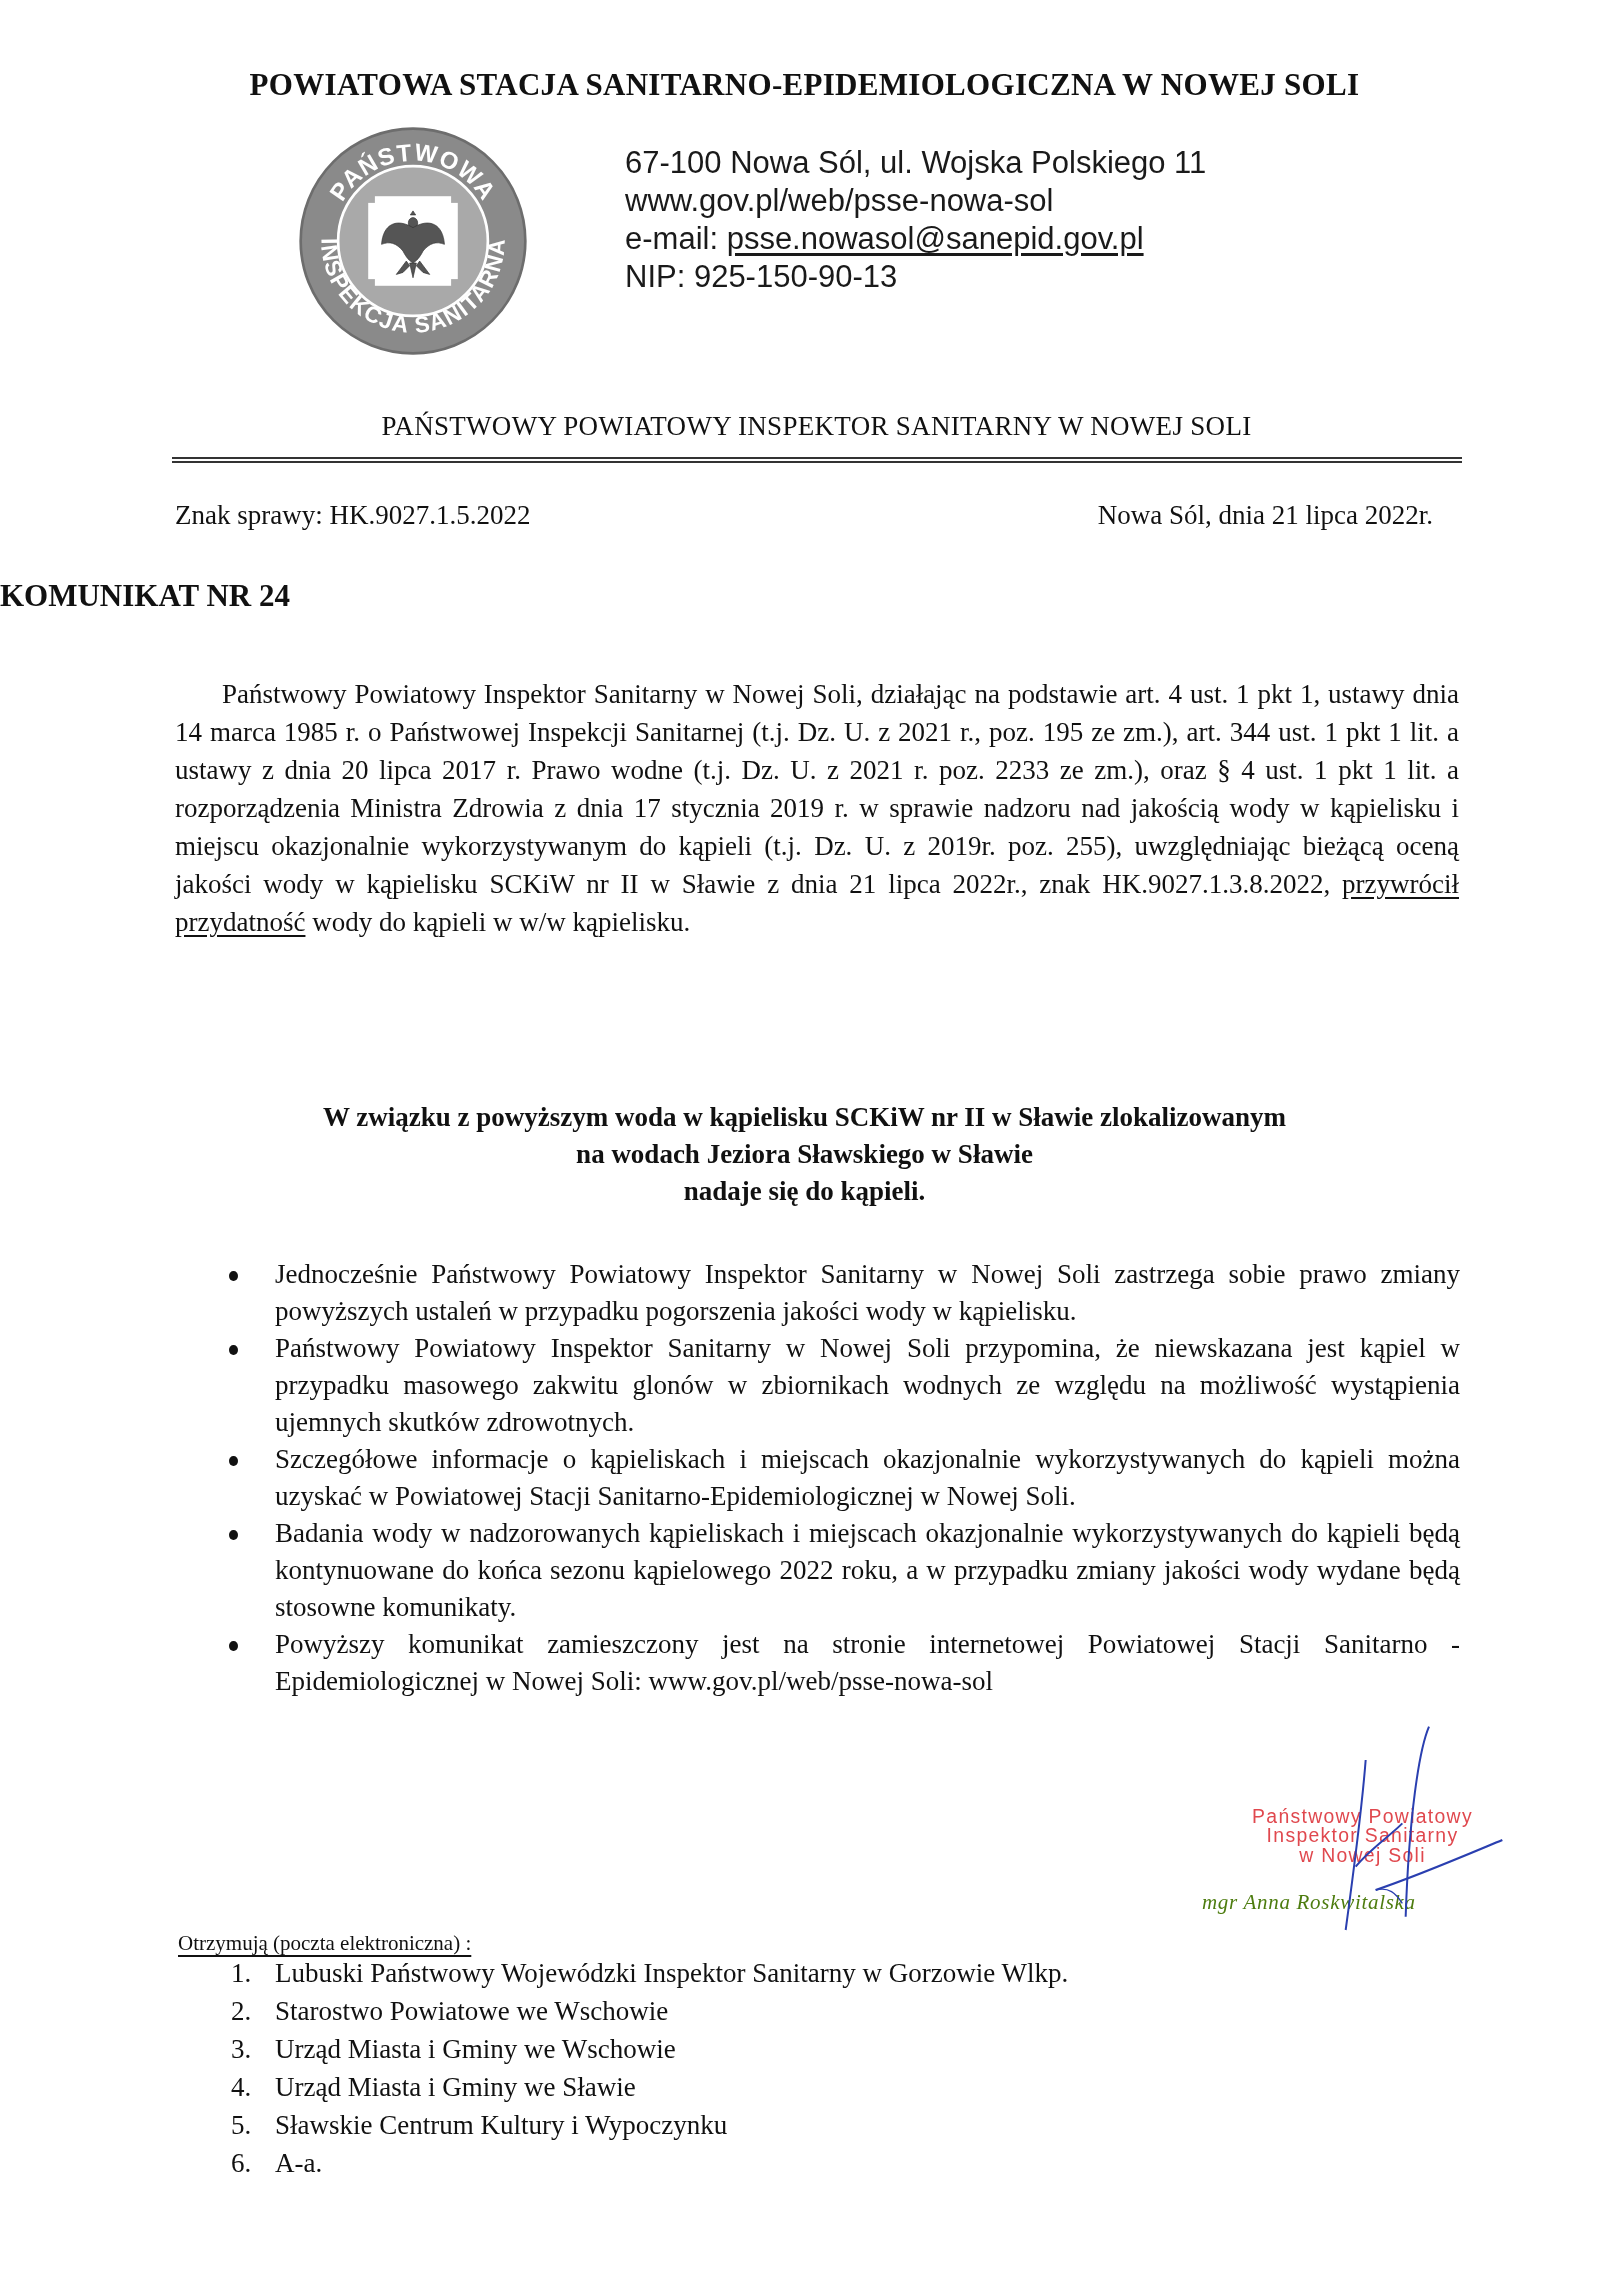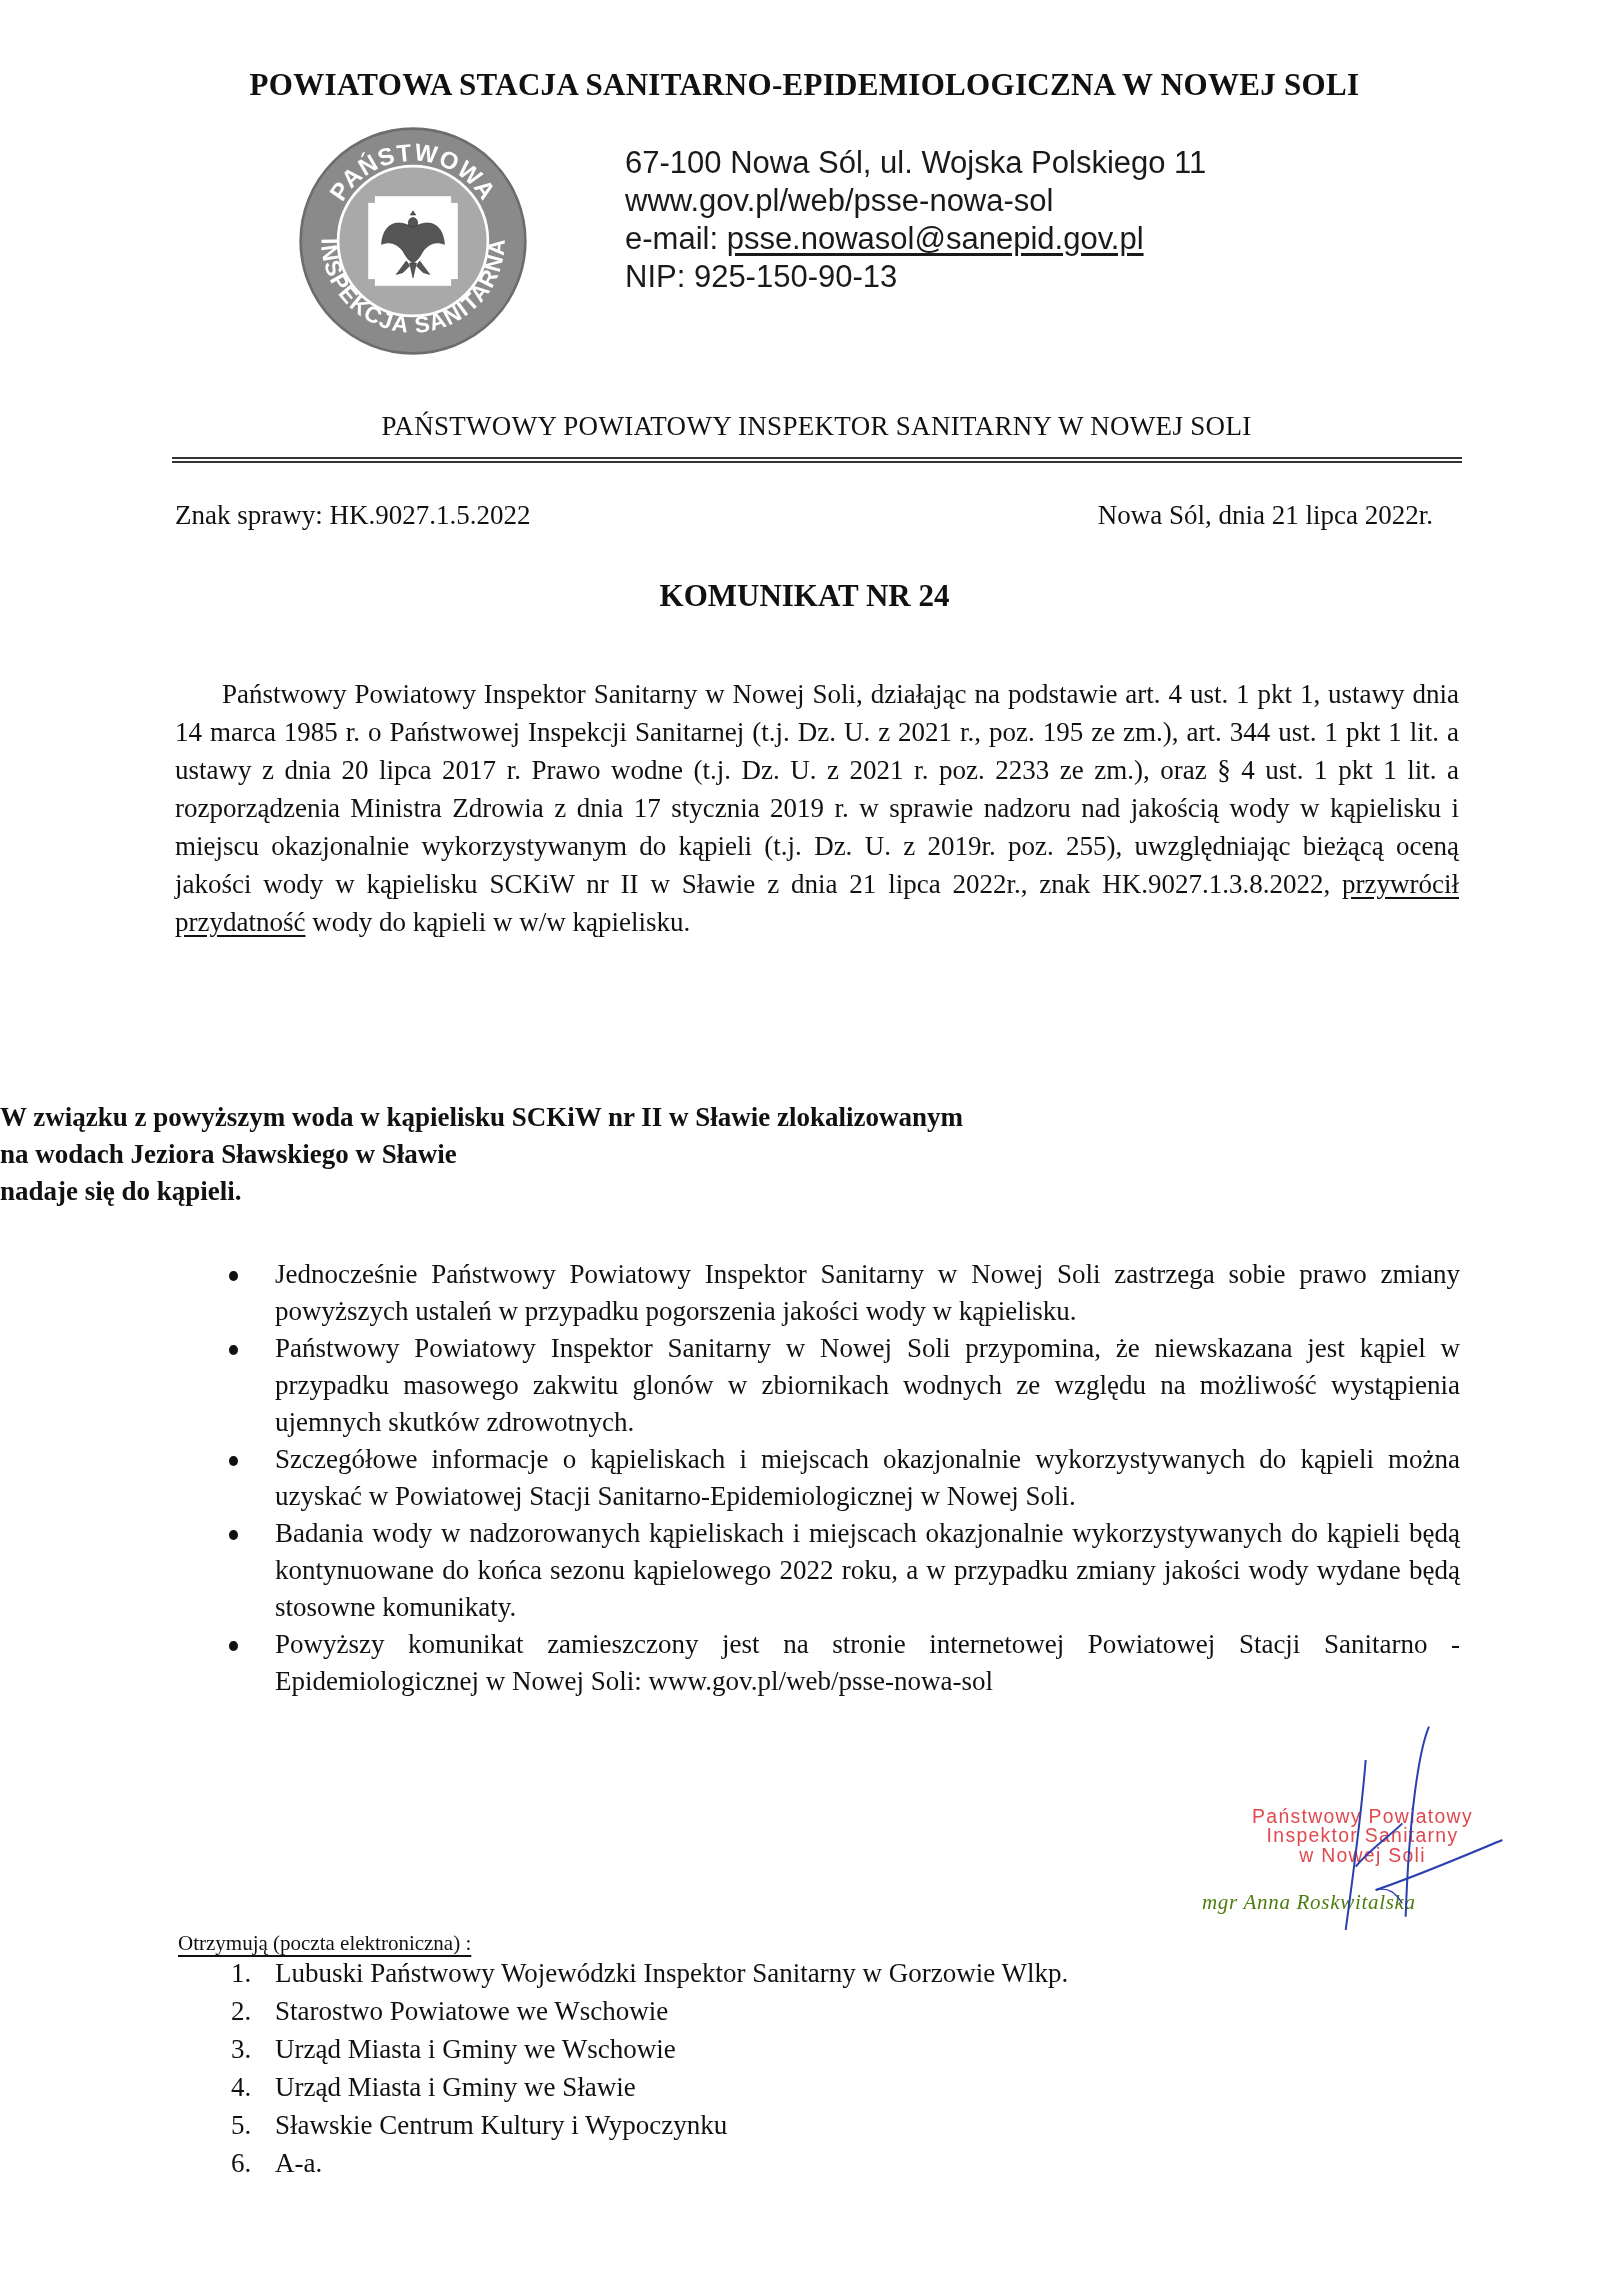--- a/index.html
+++ b/index.html
@@ -17,28 +17,28 @@
   .contact .email-link { text-decoration: underline; text-underline-offset: 4px; margin-top: 40px; }
 
   .inspector-title { position: absolute; left: 172px; top: 411px; width: 1289px; text-align: center;
     font-size: 27px; letter-spacing: 0.3px; }
   .double-rule { position: absolute; left: 172px; top: 457px; width: 1290px; height: 6px;
     border-top: 2px solid #333; border-bottom: 2px solid #333; box-sizing: border-box; }
 
   .ref { position: absolute; left: 175px; top: 500px; font-size: 27px; }
   .date { position: absolute; right: 176px; top: 500px; font-size: 27px; }
 
-  .doc-title { position: absolute; left: 0; top: 578px; width: 1609px; text-align: center;
+  .doc-title { position: absolute; left: 0; top: 578px; width: 1609px; text-align: left;
     font-size: 31px; font-weight: bold; }
 
   .body-para { position: absolute; left: 175px; top: 675px; width: 1284px; font-size: 27px;
     line-height: 38px; text-align: justify; text-indent: 47px; }
   .body-para .underlined { text-decoration: underline; text-underline-offset: 4px; }
 
-  .conclusion { position: absolute; left: 0; top: 1099px; width: 1609px; text-align: left;
+  .conclusion { position: absolute; left: 0; top: 1099px; width: 1609px; text-align: center;
     font-size: 27px; font-weight: bold; line-height: 37px; }
 
   .bullets { position: absolute; left: 214px; top: 1256px; width: 1246px; margin: 0; padding: 0; list-style: none;
     font-size: 27px; line-height: 37px; }
   .bullets li { position: relative; padding-left: 61px; text-align: justify; }
   .bullets li .dot { position: absolute; left: 14.7px; top: 14.7px; width: 9.4px; height: 10.7px; border-radius: 50%; background: #111; }
 
   .stamp { position: absolute; left: 1202px; top: 1807px; width: 321px; text-align: center;
     color: #e0484e; font-size: 19.4px; line-height: 19.4px; letter-spacing: 1.3px; }
   .stamp-name { position: absolute; left: 1202px; top: 1890px; width: 314px; text-align: left;

